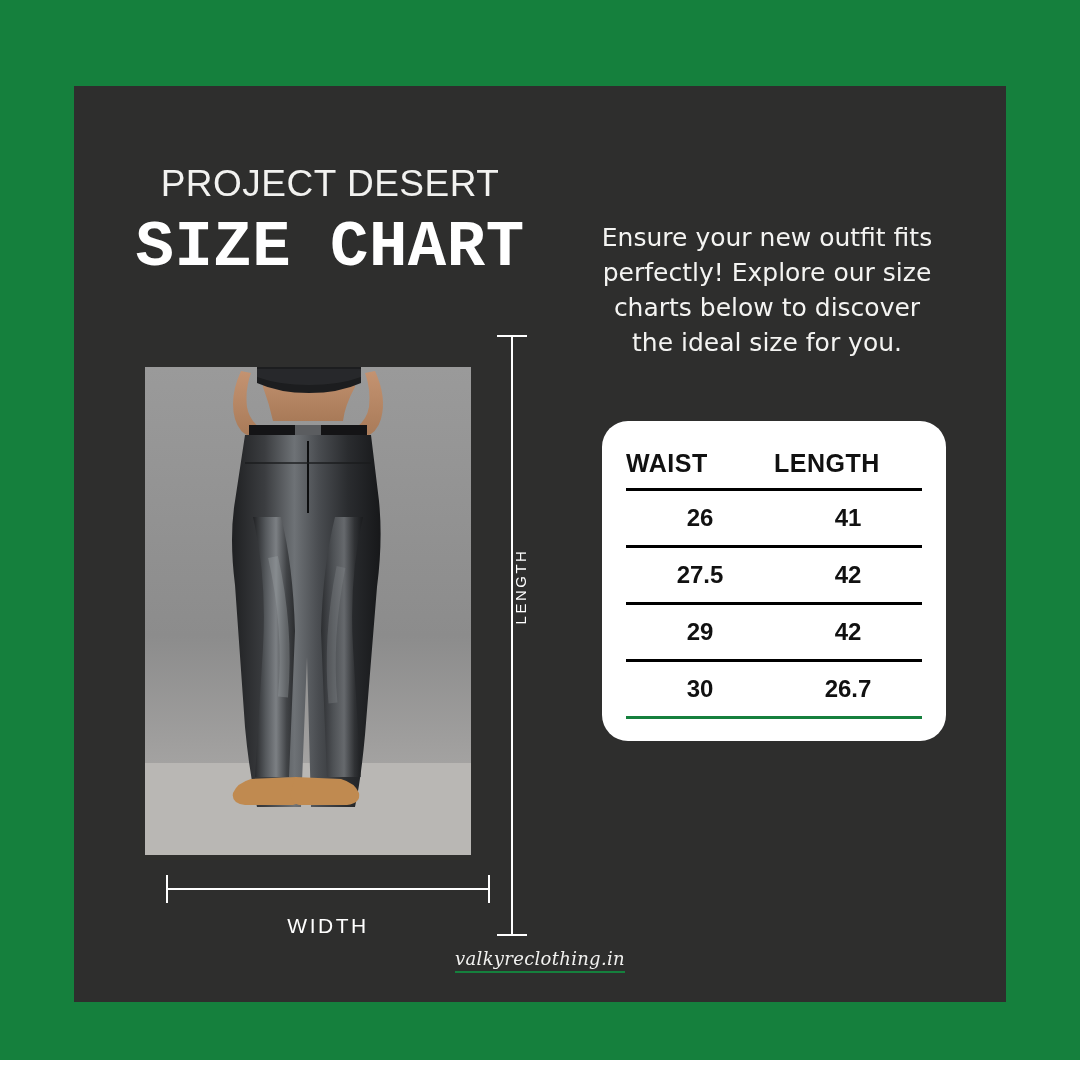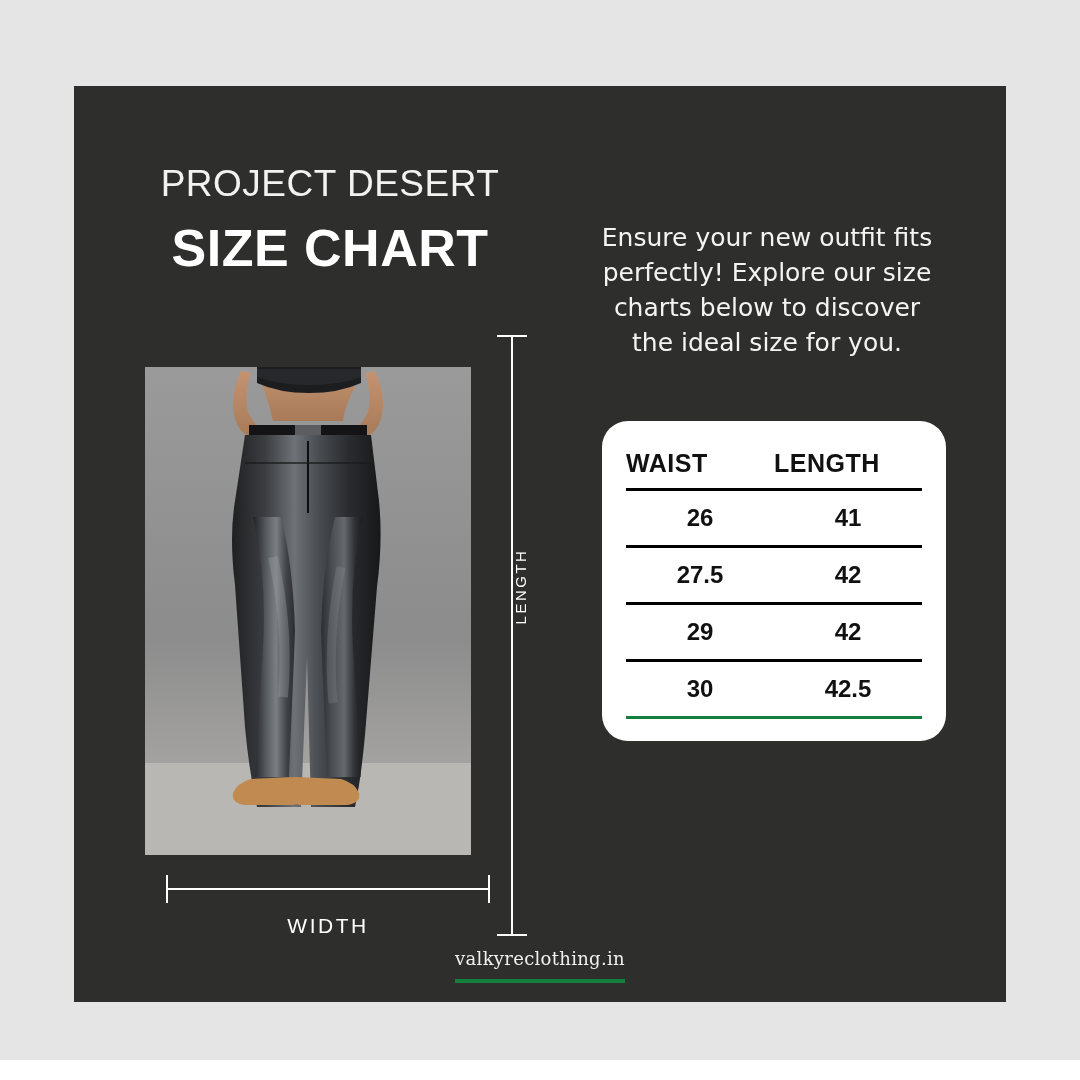--- a/index.html
+++ b/index.html
@@ -9,21 +9,21 @@
     height: 1080px;
     background: #ffffff;
     font-family: "Liberation Sans", sans-serif;
     overflow: hidden;
   }
 
   #canvas {
     position: relative;
     width: 1080px;
     height: 1060px;
-    background: #e5e5e5;
+    background: #15803d;
   }
 
   
   .card {
     position: absolute;
     left: 74px;
     top: 86px;
     width: 932px;
     height: 916px;
     background: #2e2e2d;
@@ -39,26 +39,27 @@
     color: #ffffff;
   }
   .title-line {
     font-size: 37px;
     letter-spacing: 0.5px;
     line-height: 52px;
     font-weight: 400;
     color: #f2f2f0;
   }
   .title-main {
-    font-size: 52px;
+    font-size: 64px;
     font-weight: 700;
     letter-spacing: 0.5px;
     line-height: 64px;
     margin-top: 6px;
     color: #ffffff;
+    font-family: Liberation Mono, monospace;
   }
 
   
   .photo {
     position: absolute;
     left: 71px;
     top: 281px;
     width: 326px;
     height: 488px;
     overflow: hidden;
@@ -182,23 +183,24 @@
     position: absolute;
     left: 0;
     top: 862px;
     width: 932px;
     text-align: center;
     color: #f1f1ef;
     font-size: 18px;
     letter-spacing: 0.3px;
   }
   .website span {
-    border-bottom: 4px solid #15803d;
-    padding-bottom: 10px;
+    border-bottom: 2px solid #15803d;
+    padding-bottom: 2px;
     font-family: "DejaVu Serif", serif;
+    font-style: italic;
   }
 </style>
 </head>
 <body>
 
 <div id="canvas">
 
   <div class="card">
 
     <div class="title-block">
@@ -295,21 +297,21 @@
           <tr>
             <td>27.5</td>
             <td>42</td>
           </tr>
           <tr>
             <td>29</td>
             <td>42</td>
           </tr>
           <tr>
             <td>30</td>
-            <td>42.5</td>
+            <td>26.7</td>
           </tr>
         </tbody>
       </table>
     </div>
 
     <div class="website">
       <span>valkyreclothing.in</span>
     </div>
 
   </div>

